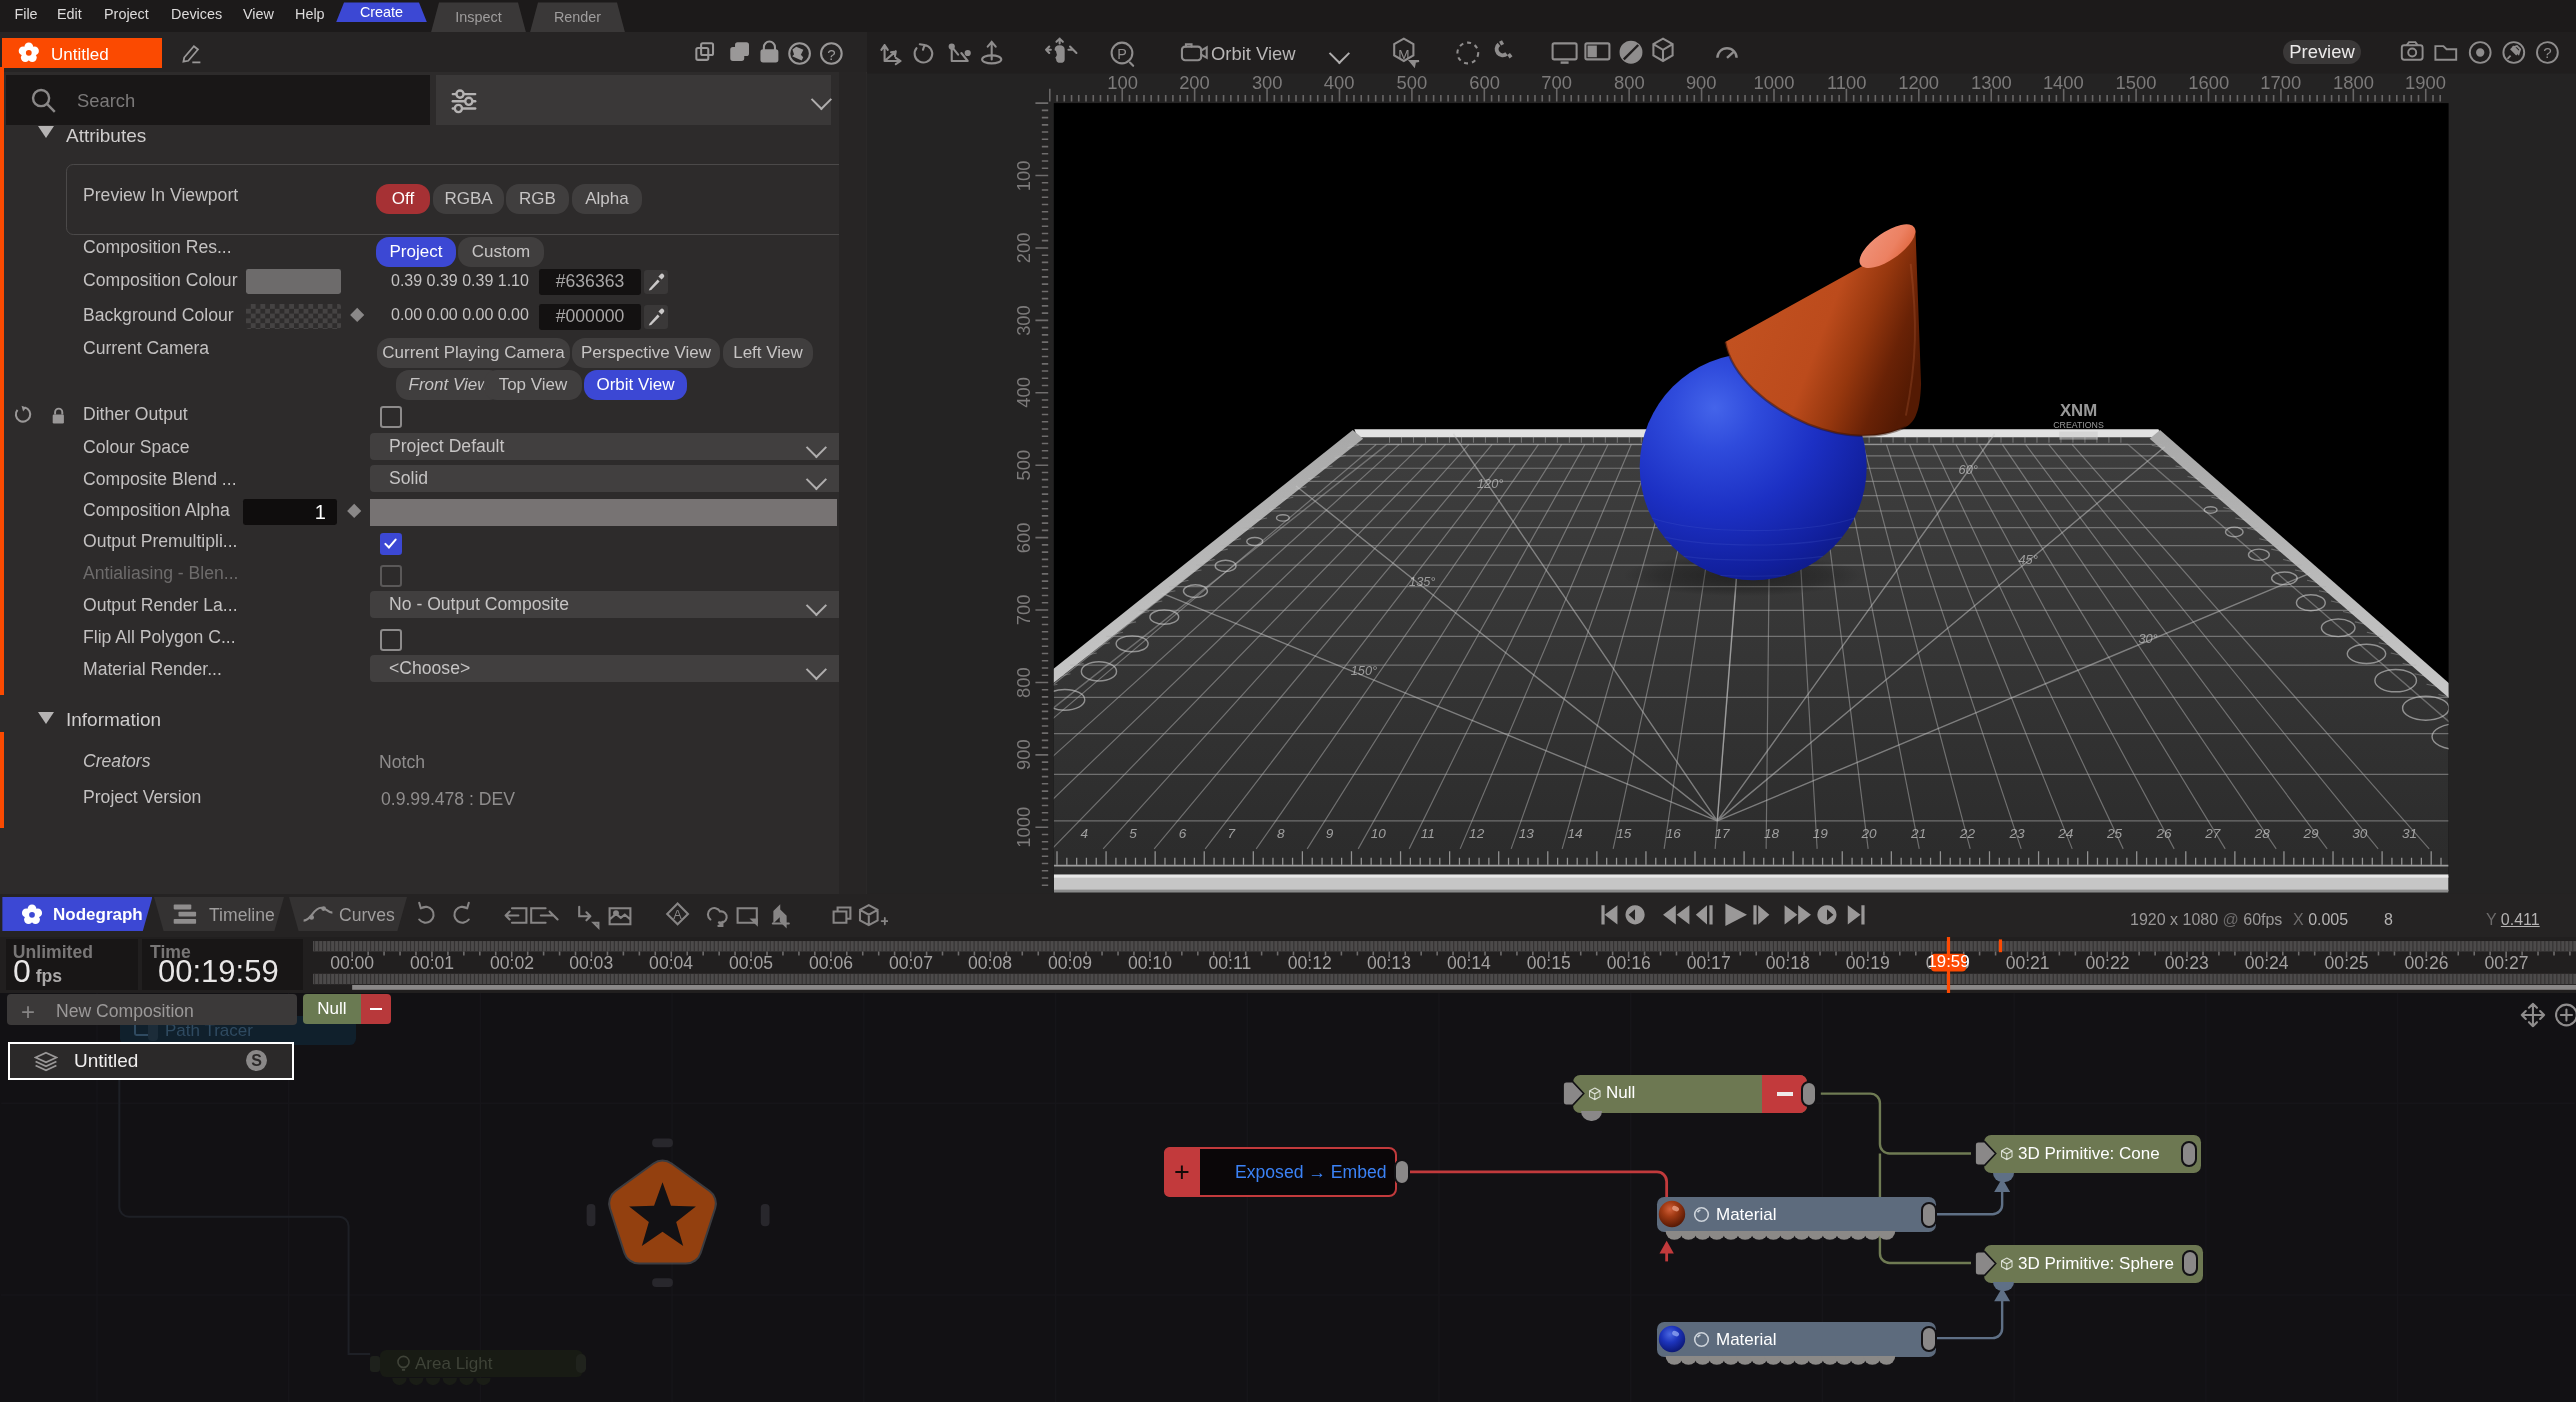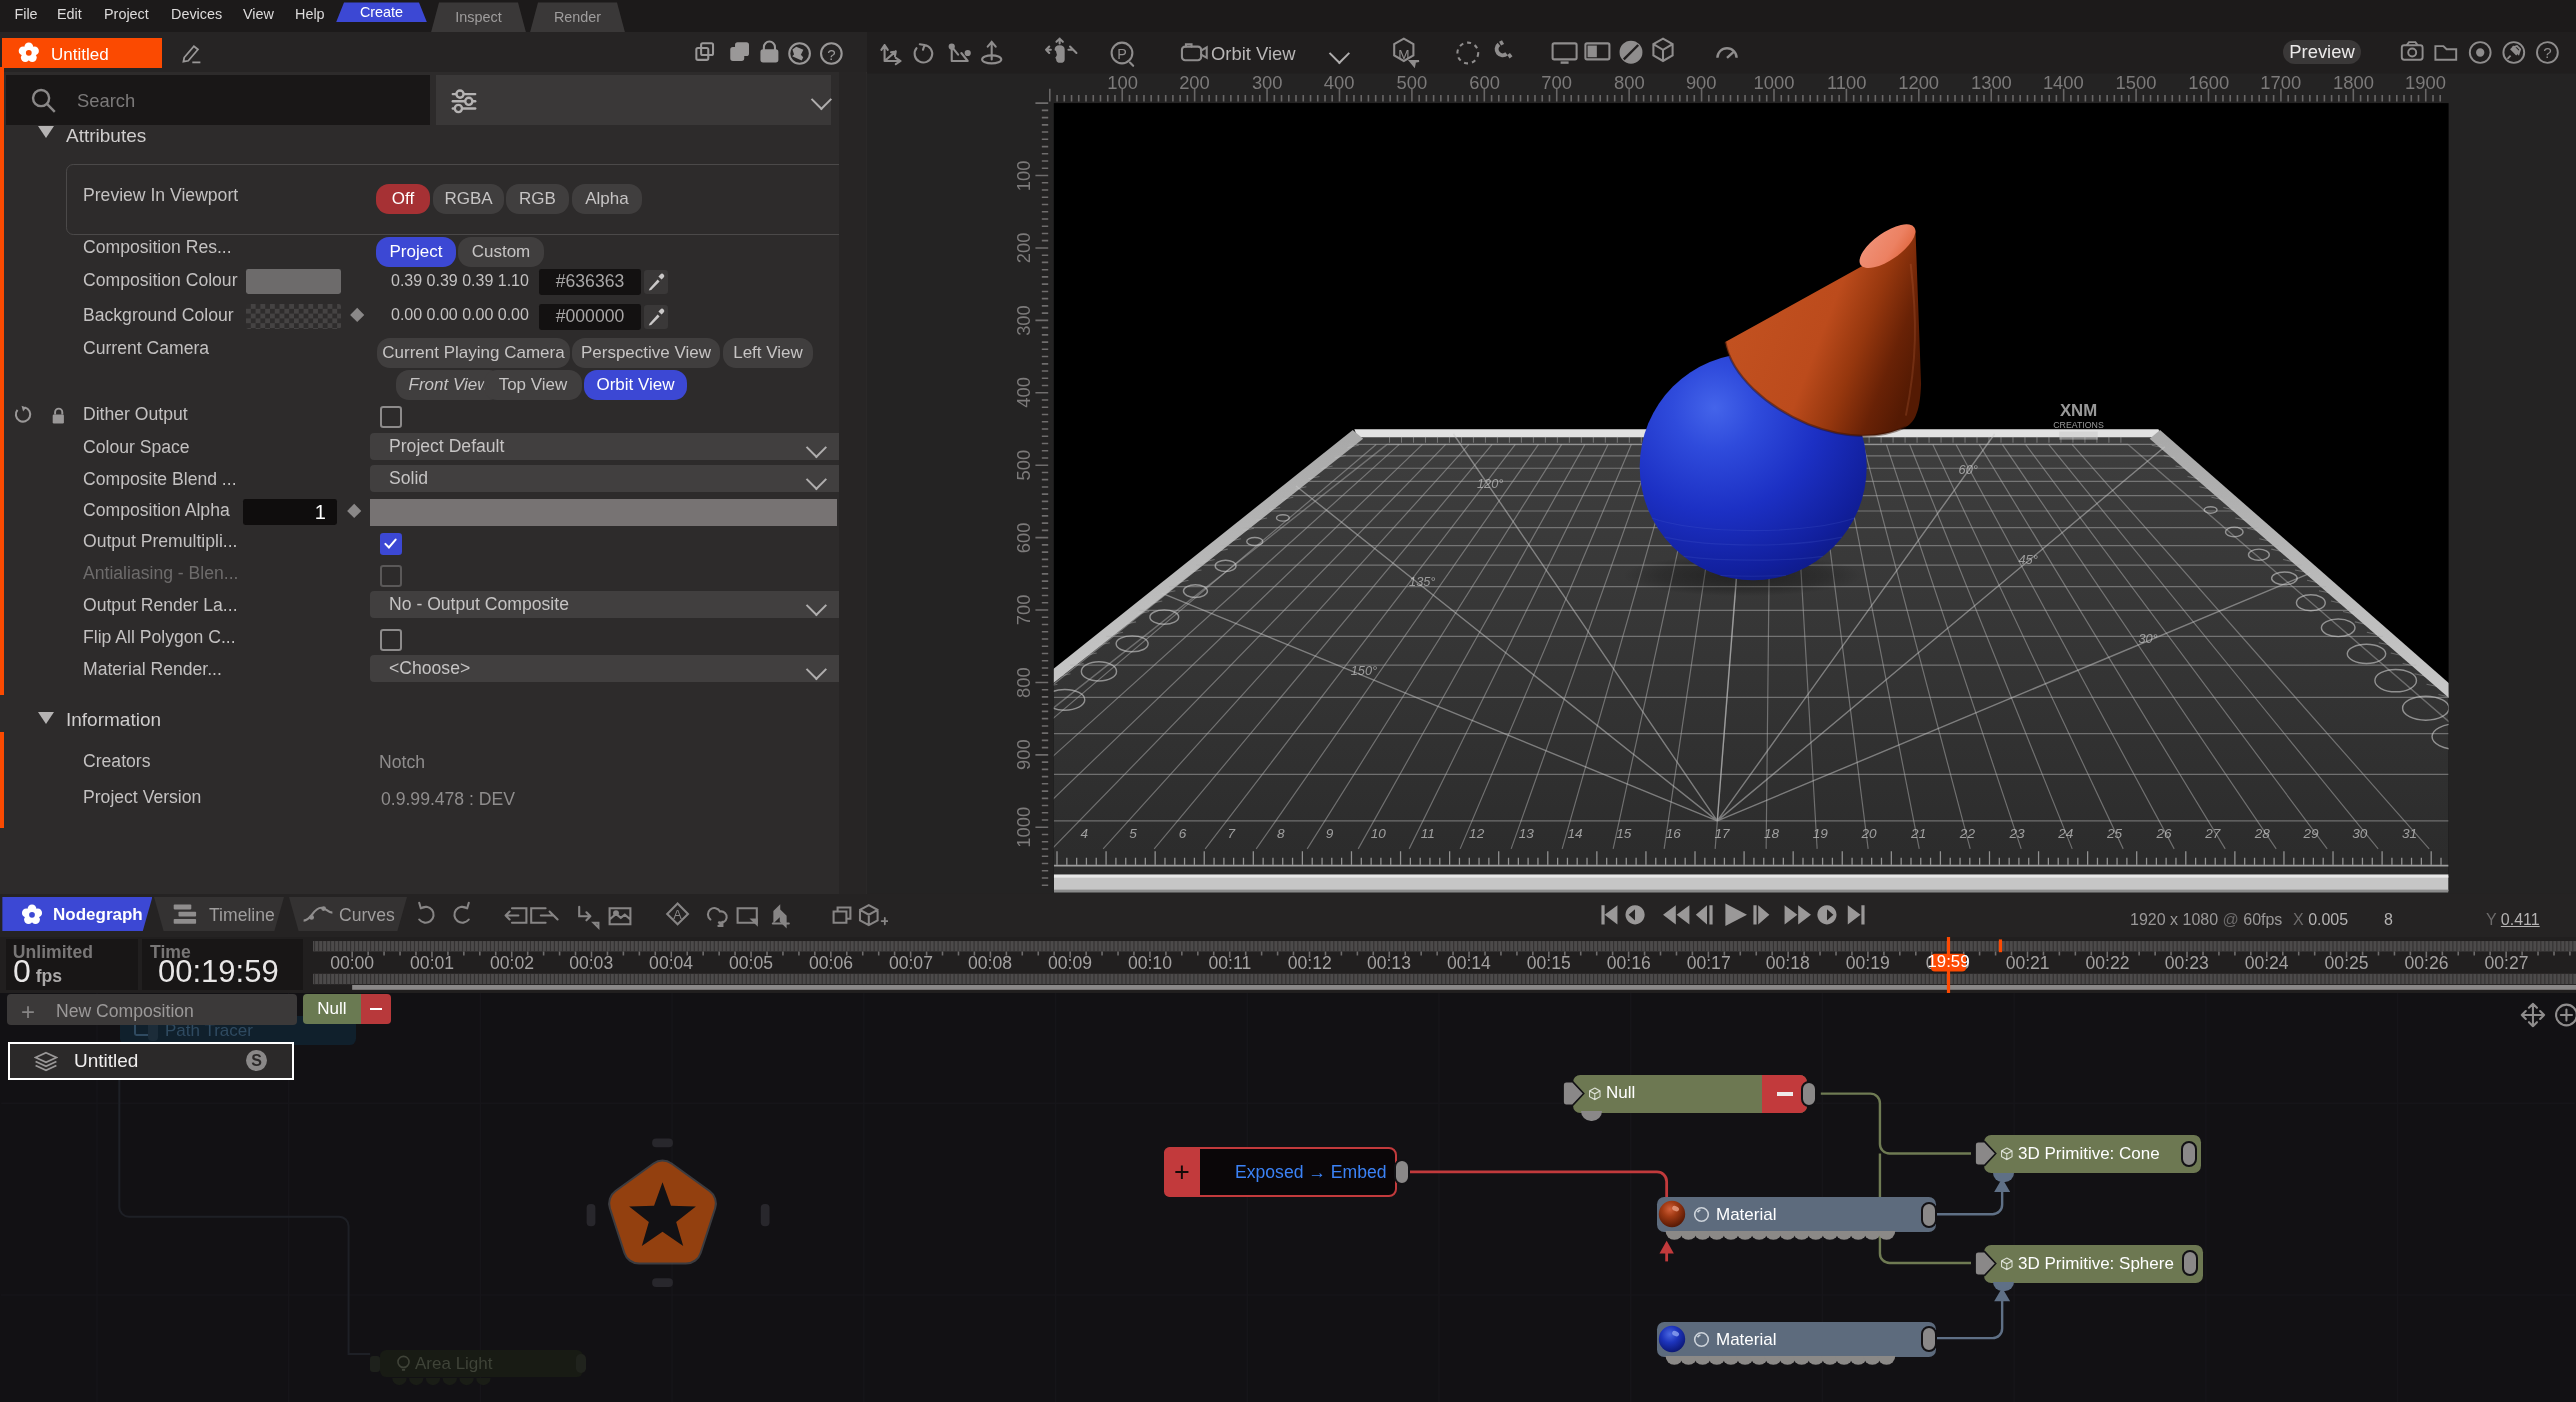--- a/index.html
+++ b/index.html
@@ -142,21 +142,21 @@
 <div class="lbl" style="left:83px;top:595px;color:#c3c1c1;">Output Render La...</div>
 <div class="drop" style="left:370px;top:591px;width:467px;height:27px;">No - Output Composite</div>
 <div class="chev" style="left:809px;top:598px;"></div>
 <div class="lbl" style="left:83px;top:627px;">Flip All Polygon C...</div>
 <div class="cb" style="left:380px;top:629px;"></div>
 <div class="lbl" style="left:83px;top:659px;color:#c3c1c1;">Material Render...</div>
 <div class="drop" style="left:370px;top:655px;width:467px;height:27px;">&lt;Choose&gt;</div>
 <div class="chev" style="left:809px;top:662px;"></div>
 <div class="abs" style="left:38px;top:712px;width:0;height:0;border-left:8.8px solid transparent;border-right:8.8px solid transparent;border-top:12px solid #b5b3b3;"></div>
 <div class="abs" style="left:66px;top:709px;font-size:19px;color:#cfcdcd;">Information</div>
-<div class="lbl" style="left:83px;top:751px;">Creators</div>
+<div class="lbl" style="left:83px;top:751px;font-style:italic;">Creators</div>
 <div class="lbl" style="left:379px;top:752px;color:#8f8d8d;">Notch</div>
 <div class="lbl" style="left:83px;top:787px;">Project Version</div>
 <div class="lbl" style="left:381px;top:789px;color:#8f8d8d;">0.9.99.478 : DEV</div>
 <div class="abs" style="left:839px;top:72px;width:27px;height:822px;background:#272525;"></div>
 <div class="abs" style="left:867px;top:32px;width:1709px;height:862px;background:#242323;"></div>
 <div class="abs" style="left:867px;top:32px;width:1709px;height:42px;background:#201e1e;"></div>
 <svg class="abs" style="left:867px;top:32px;" width="1709" height="42" viewBox="0 0 2138 52">
 <g stroke="#8f8d8d" stroke-width="2.6" fill="none" stroke-linecap="round">
 <path d="M22 36 V16 M22 36 H42 M22 36 l14 -12 m0 0 l-6 1 m6 -1 l-1 6 M22 16 l-4 6 m4 -6 l4 6 M42 36 l-6 -4 m6 4 l-6 4"></path>
 <path d="M62 20 a11 11 0 1 0 10 -4 m0 0 l-6 -1 m6 1 l-2 6"></path>

